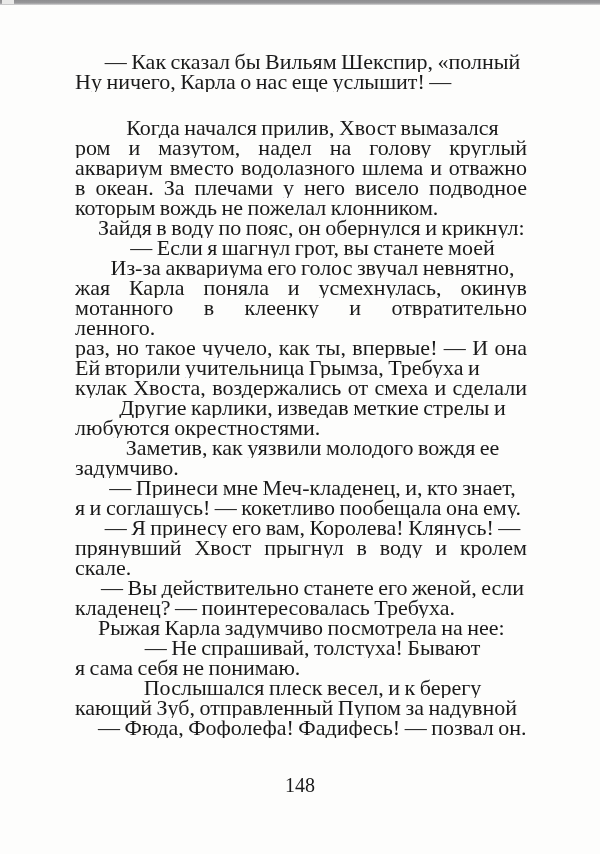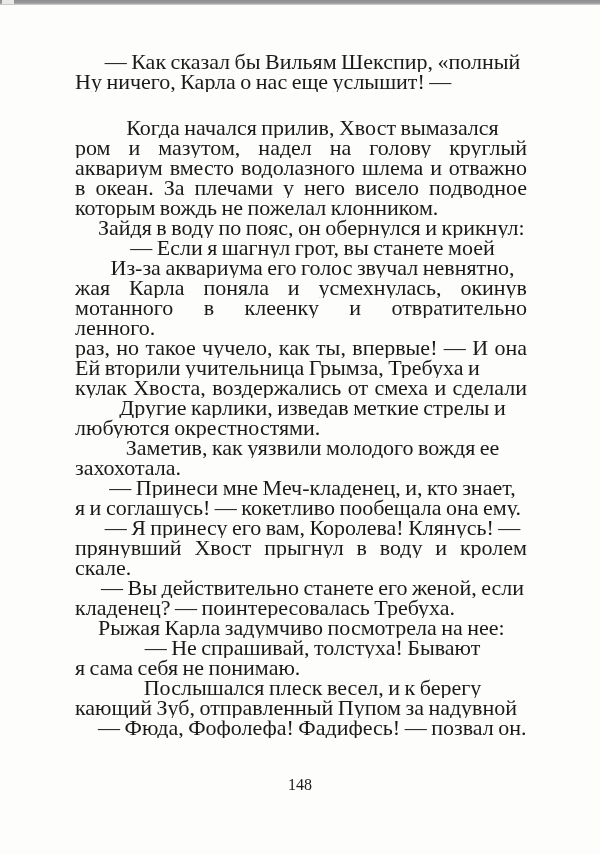--- a/index.html
+++ b/index.html
@@ -52,21 +52,21 @@
     text-align: left;
     text-align-last: left;
   }
   .line.indent { padding-left: 23px; text-align: center; }
   .page-number {
     position: absolute;
     top: 775px;
     left: 0;
     width: 600px;
     text-align: center;
-    font-size: 16px;
+    font-size: 20px;
     line-height: 20px;
     color: #1a1a1a;
   }
 </style>
 </head>
 <body>
 
 <div class="page">
   <div class="scan-edge-top">
     <div class="scan-edge-notch"></div>
@@ -99,21 +99,21 @@
         <div class="line">раз, но такое чучело, как ты, впервые! — И она захохотала.</div>
         <div class="line final">Ей вторили учительница Грымза, Требуха и Пуп.</div>
       </div>
       <div class="para">
         <div class="line">кулак Хвоста, воздержались от смеха и сделали вид, что</div>
         <div class="line indent">Другие карлики, изведав меткие стрелы и тяжелый</div>
         <div class="line final">любуются окрестностями.</div>
       </div>
       <div class="para">
         <div class="line indent">Заметив, как уязвили молодого вождя ее слова и сразу</div>
-        <div class="line final">захохотала.</div>
+        <div class="line final">задумчиво.</div>
       </div>
       <div class="para">
         <div class="line indent">— Принеси мне Меч-кладенец, и, кто знает, может,</div>
         <div class="line final">я и соглашусь! — кокетливо пообещала она ему.</div>
       </div>
       <div class="para">
         <div class="line indent">— Я принесу его вам, Королева! Клянусь! — Вос-</div>
         <div class="line">прянувший Хвост прыгнул в воду и кролем поплыл к</div>
         <div class="line final">скале.</div>
       </div>

